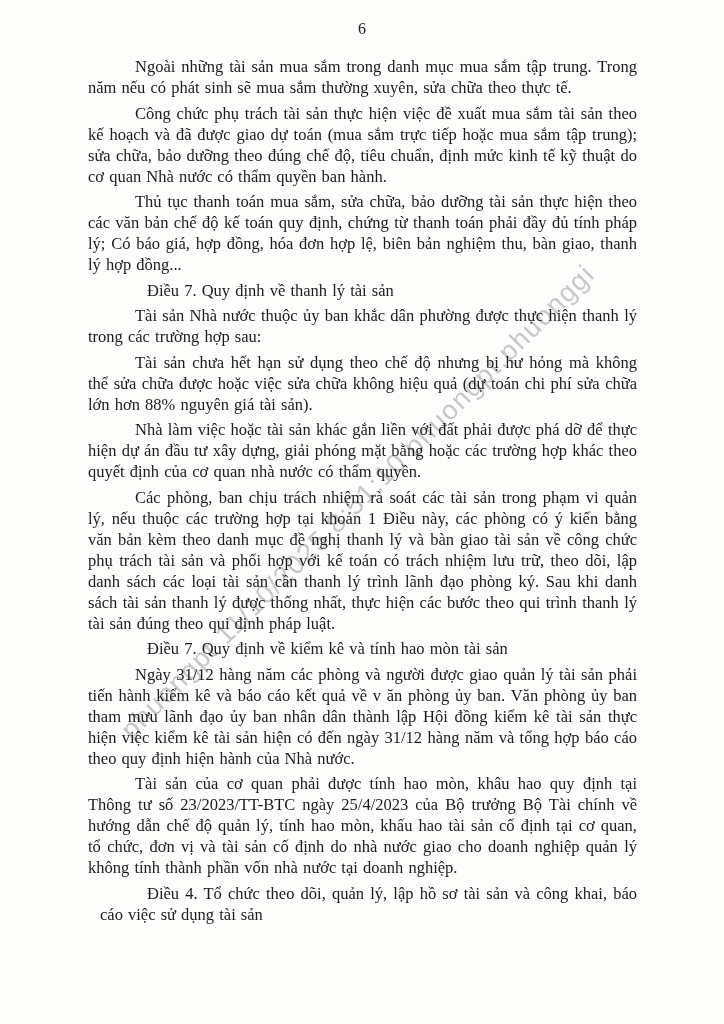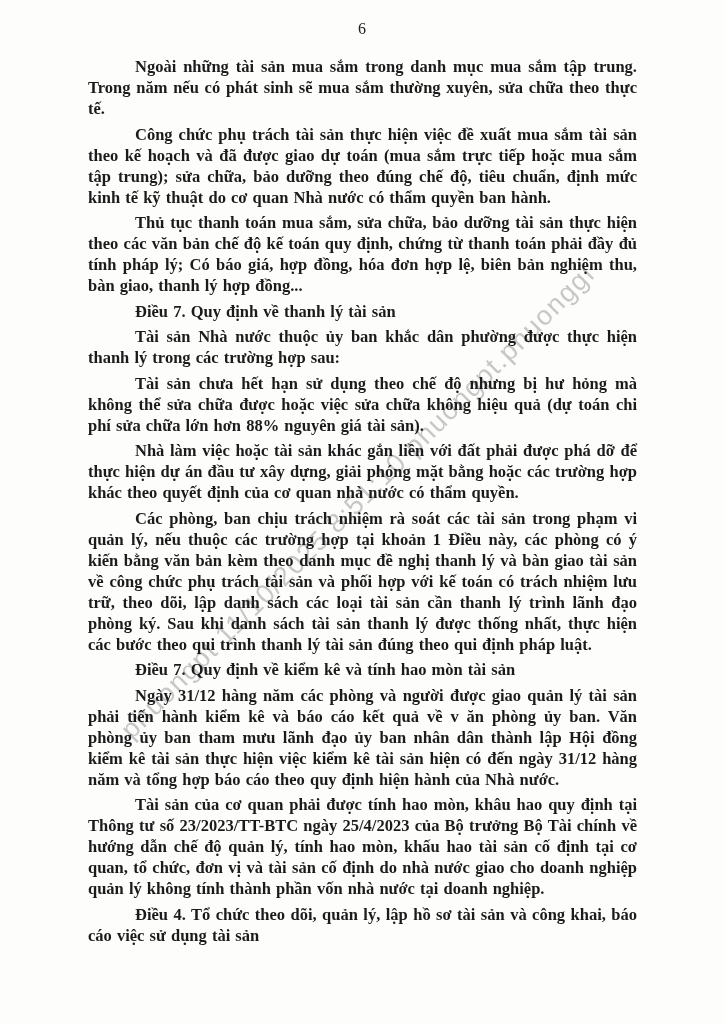--- a/index.html
+++ b/index.html
@@ -48,24 +48,24 @@
     width: 549px;
     z-index: 2;
   }
   .content p {
     margin: 0 0 4.5px 0;
     font-size: 16.5px;
     line-height: 21px;
     text-align: justify;
     text-indent: 47px;
     word-spacing: 1px;
-    font-weight: bold;
   }
   .content p.heading {
-    font-weight: bold;
+    font-weight: normal;
+    margin-left: 12px;
   }
 </style>
 </head>
 <body>
 
 <div class="page">
 
   <div class="page-number">6</div>
 
   <div class="watermark" style="color: rgb(199, 199, 199);">phuongpt 11/10/2025 8:51:10 phuongpt.phuonggi</div>

